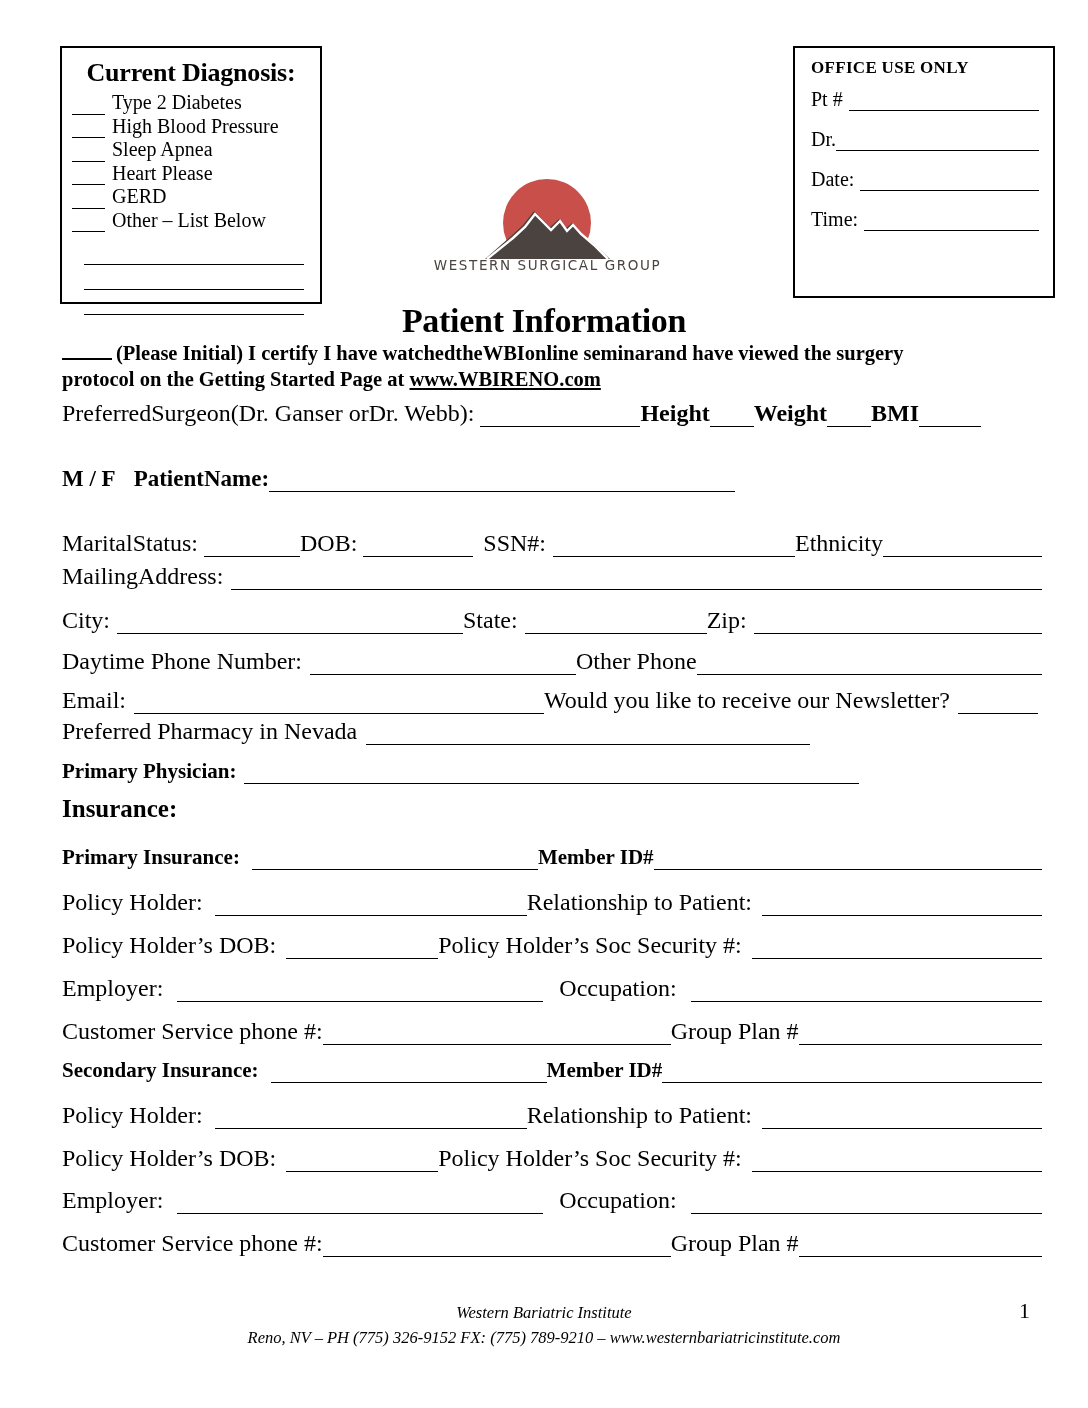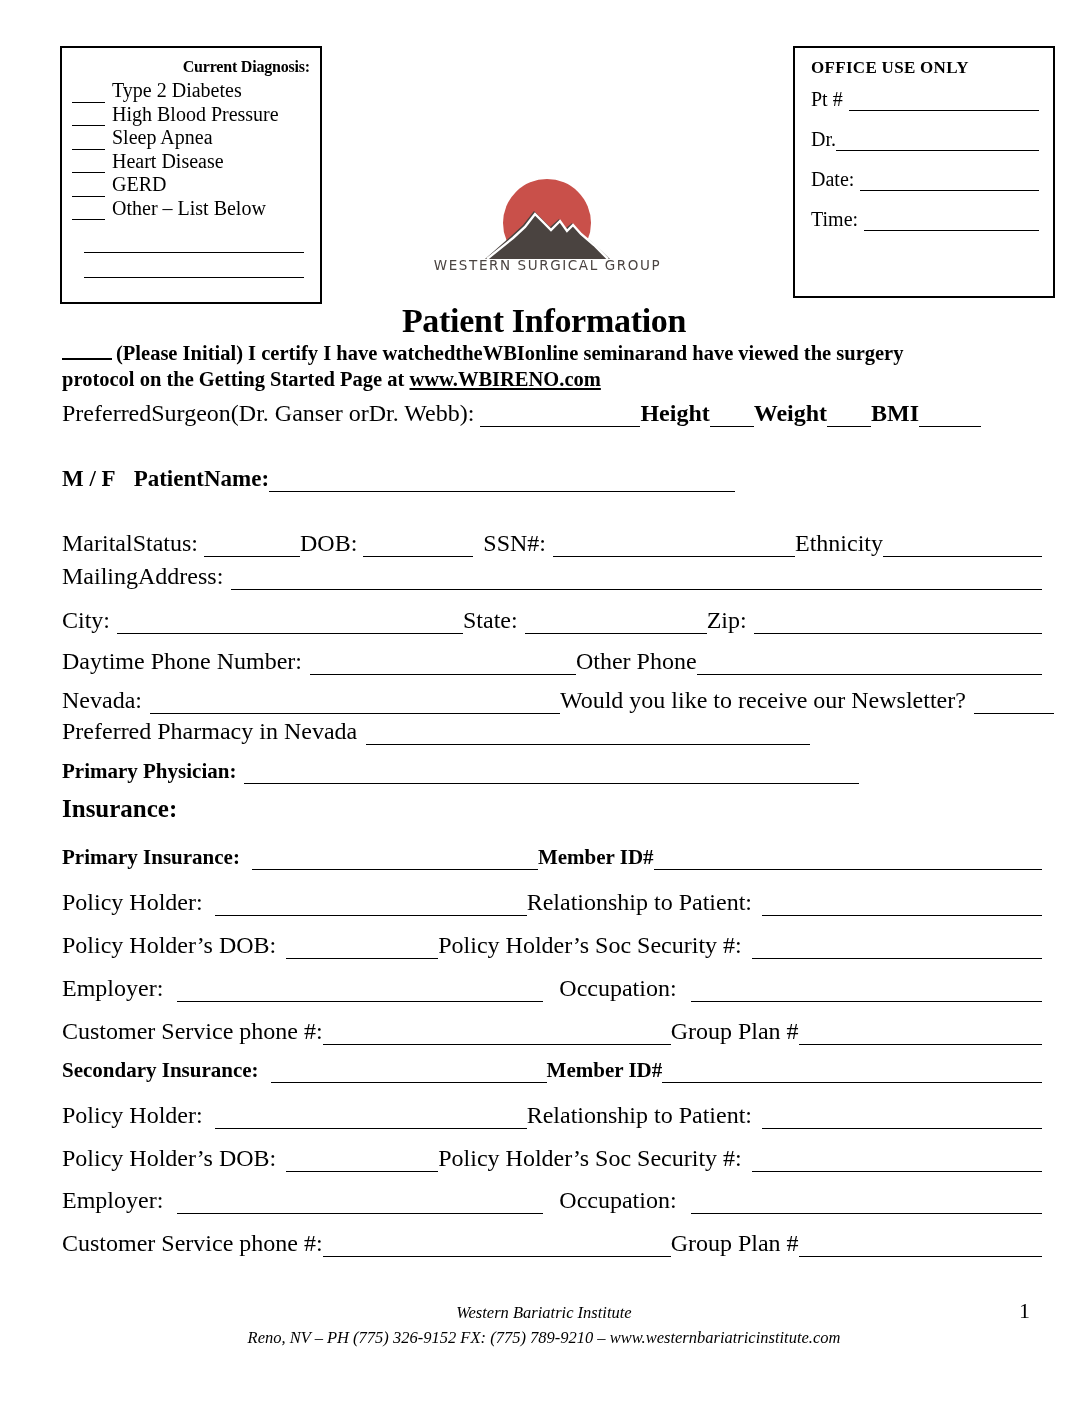--- a/index.html
+++ b/index.html
@@ -25,22 +25,22 @@
     left: 60px;
     top: 46px;
     width: 262px;
     height: 258px;
     border: 2px solid #000;
     box-sizing: border-box;
     padding: 8px 10px 0 10px;
   }
   .diagnosis-title {
     font-weight: bold;
-    font-size: 16px;
-    text-align: right;
+    font-size: 26px;
+    text-align: center;
     margin: 2px 0 3px 0;
     letter-spacing: -0.2px;
   }
   .dx-list { margin: 0; padding: 0; }
   .dx-item {
     display: flex;
     align-items: flex-end;
     font-size: 20px;
     line-height: 23.5px;
     white-space: nowrap;
@@ -208,21 +208,21 @@
       <div class="dx-item">
         <span class="dx-blank"></span>
         <span>High Blood Pressure</span>
       </div>
       <div class="dx-item">
         <span class="dx-blank"></span>
         <span>Sleep Apnea</span>
       </div>
       <div class="dx-item">
         <span class="dx-blank"></span>
-        <span>Heart Disease</span>
+        <span>Heart Please</span>
       </div>
       <div class="dx-item">
         <span class="dx-blank"></span>
         <span>GERD</span>
       </div>
       <div class="dx-item">
         <span class="dx-blank"></span>
         <span>Other – List Below</span>
       </div>
     </div>
@@ -312,21 +312,21 @@
   </div>
 
   <div class="row" style="top: 648px;">
     <span class="lbl">Daytime Phone Number:</span>
     <span class="b" style="width: 266px; margin-left: 8px;"></span>
     <span class="lbl">Other Phone</span>
     <span class="bf"></span>
   </div>
 
   <div class="row" style="top: 687px;">
-    <span class="lbl">Nevada:</span>
+    <span class="lbl">Email:</span>
     <span class="b" style="width: 410px; margin-left: 8px;"></span>
     <span class="lbl">Would you like to receive our Newsletter?</span>
     <span class="b" style="width: 80px; margin-left: 8px;"></span>
   </div>
 
   <div class="row" style="top: 718px;">
     <span class="lbl">Preferred Pharmacy in Nevada</span>
     <span class="b" style="width: 444px; margin-left: 9px;"></span>
   </div>
 

